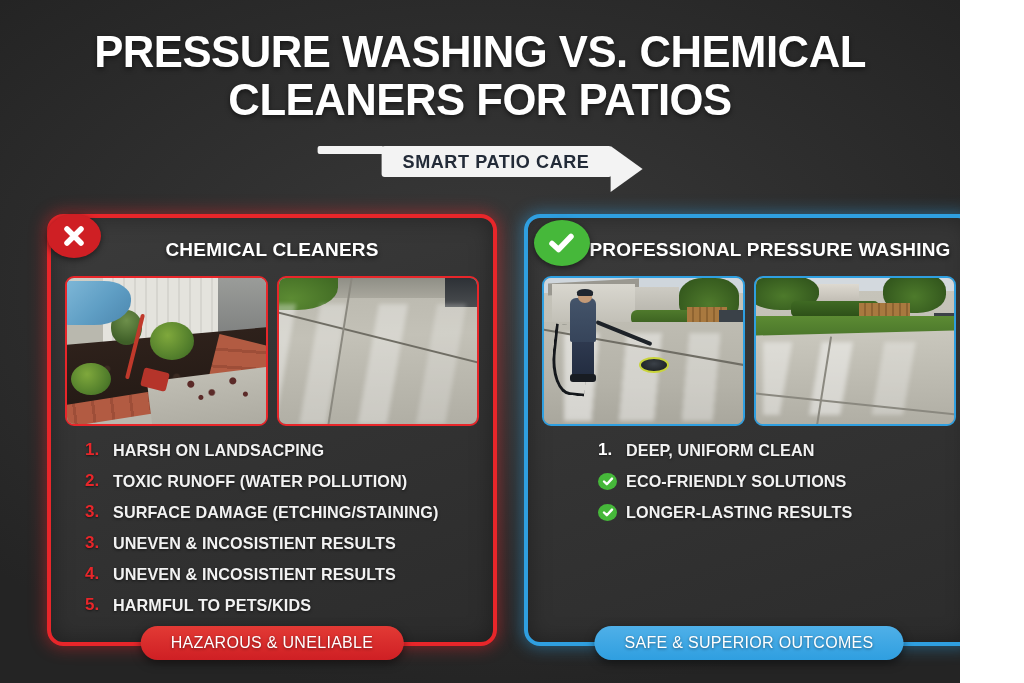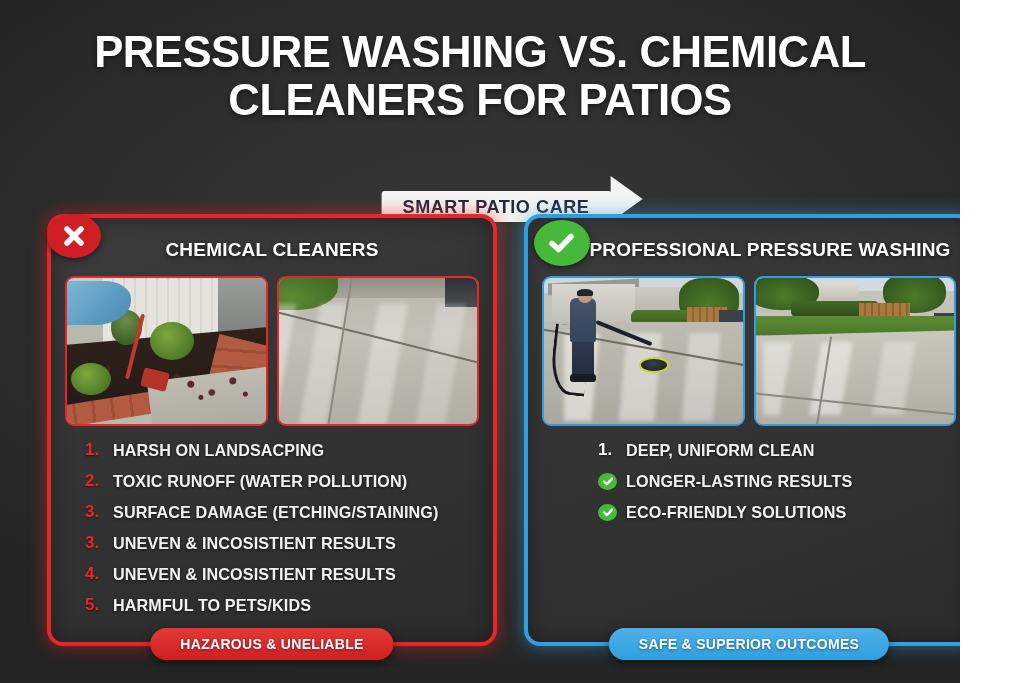--- a/index.html
+++ b/index.html
@@ -38,23 +38,22 @@
     text-shadow: 0 2px 5px rgba(0,0,0,0.55);
   }
 
   
   .arrow-wrap {
     position: absolute;
     top: 146px;
     left: 50%;
     transform: translateX(-50%);
     display: flex;
-    align-items: flex-end;
+    align-items: flex-start;
     height: 36px;
-    margin-top: 40px;
   }
   .arrow-tail {
     width: 66px;
     height: 8px;
     background: #f3f3f3;
     border-radius: 2px;
   }
   .arrow-body {
     background: #f3f3f3;
     height: 31px;
@@ -457,22 +456,22 @@
 
   
   .banner {
     position: absolute;
     bottom: -18px;
     left: 50%;
     transform: translateX(-50%);
     padding: 8px 30px;
     border-radius: 20px;
     color: #ffffff;
-    font-weight: 700;
-    font-size: 14px;
+    font-weight: 400;
+    font-size: 16px;
     letter-spacing: 0.3px;
     white-space: nowrap;
     text-transform: uppercase;
     text-shadow: 0 1px 3px rgba(0,0,0,0.45);
     z-index: 5;
   }
   .banner.red  { background: linear-gradient(180deg, #e23a35 0%, #cf1f24 100%); box-shadow: 0 3px 10px rgba(0,0,0,0.5); }
   .banner.blue { background: linear-gradient(180deg, #4fb0e8 0%, #2f9fe0 100%); box-shadow: 0 3px 10px rgba(0,0,0,0.5); }
 </style>
 </head>
@@ -625,30 +624,30 @@
         <div class="li-text">DEEP, UNIFORM CLEAN</div>
       </div>
       <div class="li">
         <div class="li-check">
           <span class="dot">
             <svg width="12" height="11" viewBox="0 0 12 11" aria-hidden="true">
               <path d="M2 5.5 L4.8 8.2 L10 2.6" fill="none" stroke="#ffffff" stroke-width="2.4" stroke-linecap="round" stroke-linejoin="round"></path>
             </svg>
           </span>
         </div>
-        <div class="li-text">LONGER-LASTING RESULTS</div>
+        <div class="li-text">ECO-FRIENDLY SOLUTIONS</div>
       </div>
       <div class="li">
         <div class="li-check">
           <span class="dot">
             <svg width="12" height="11" viewBox="0 0 12 11" aria-hidden="true">
               <path d="M2 5.5 L4.8 8.2 L10 2.6" fill="none" stroke="#ffffff" stroke-width="2.4" stroke-linecap="round" stroke-linejoin="round"></path>
             </svg>
           </span>
         </div>
-        <div class="li-text">ECO-FRIENDLY SOLUTIONS</div>
+        <div class="li-text">LONGER-LASTING RESULTS</div>
       </div>
     </div>
 
     <div class="banner blue">SAFE &amp; SUPERIOR OUTCOMES</div>
   </div>
 
 </div>
 
 </body></html>

